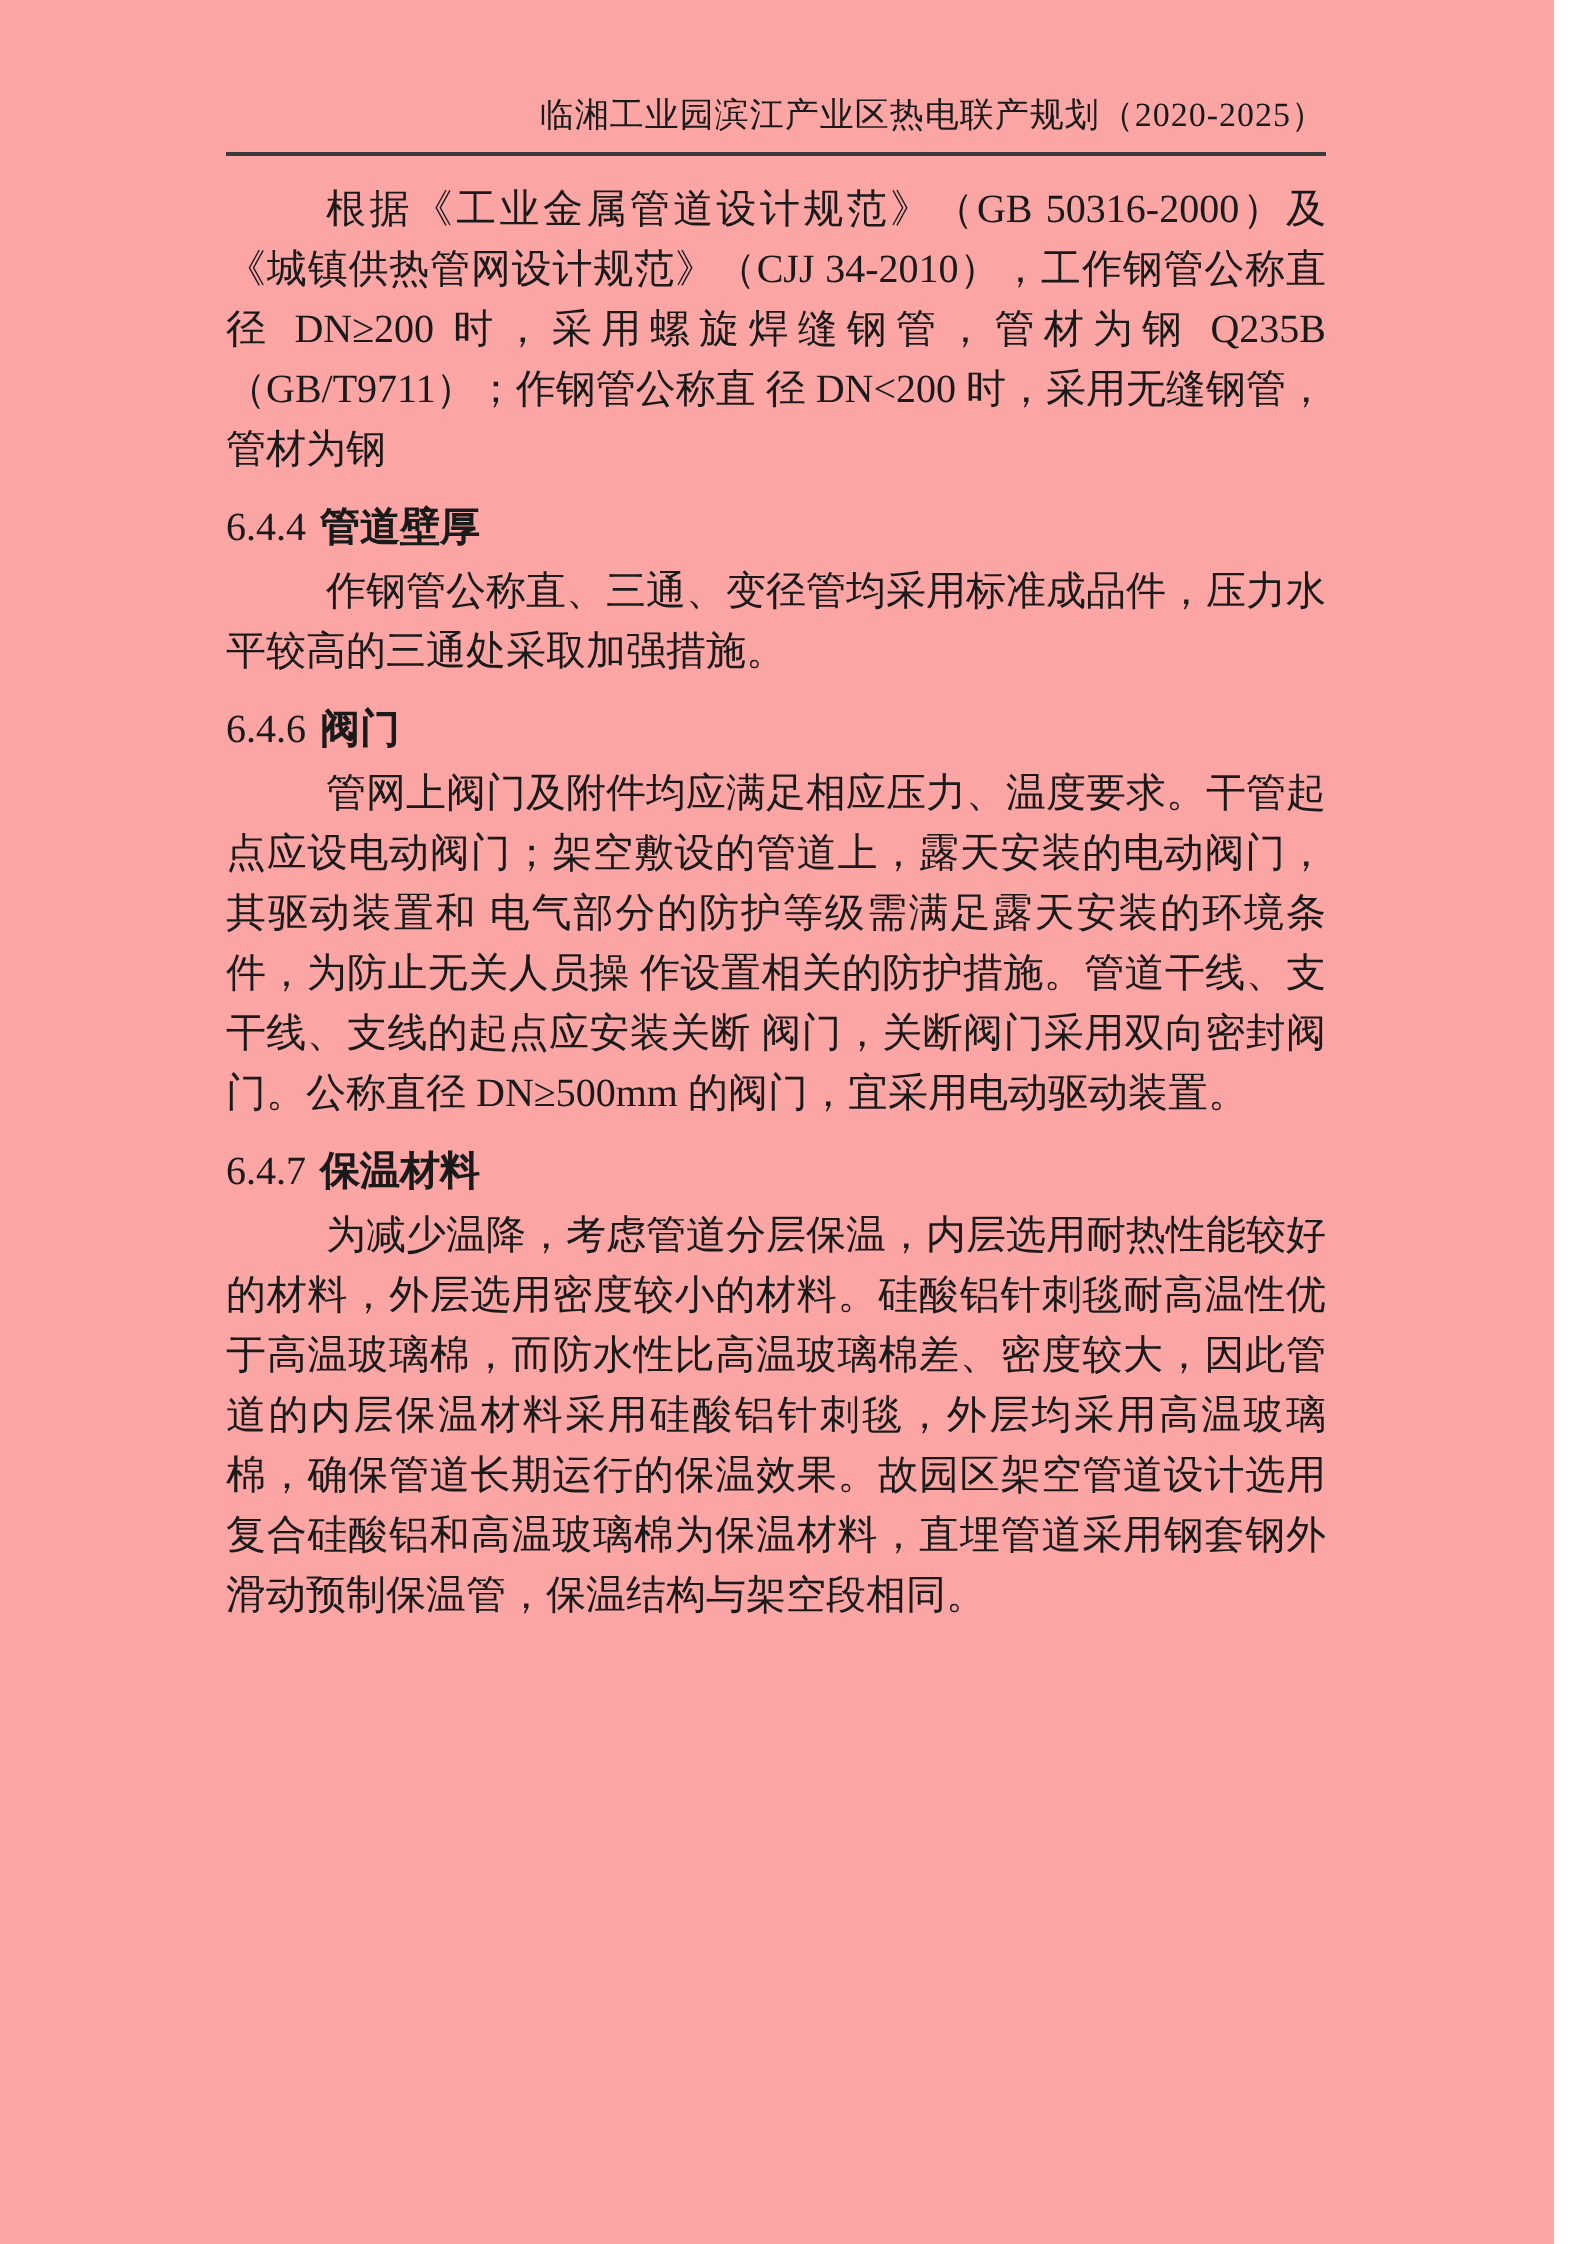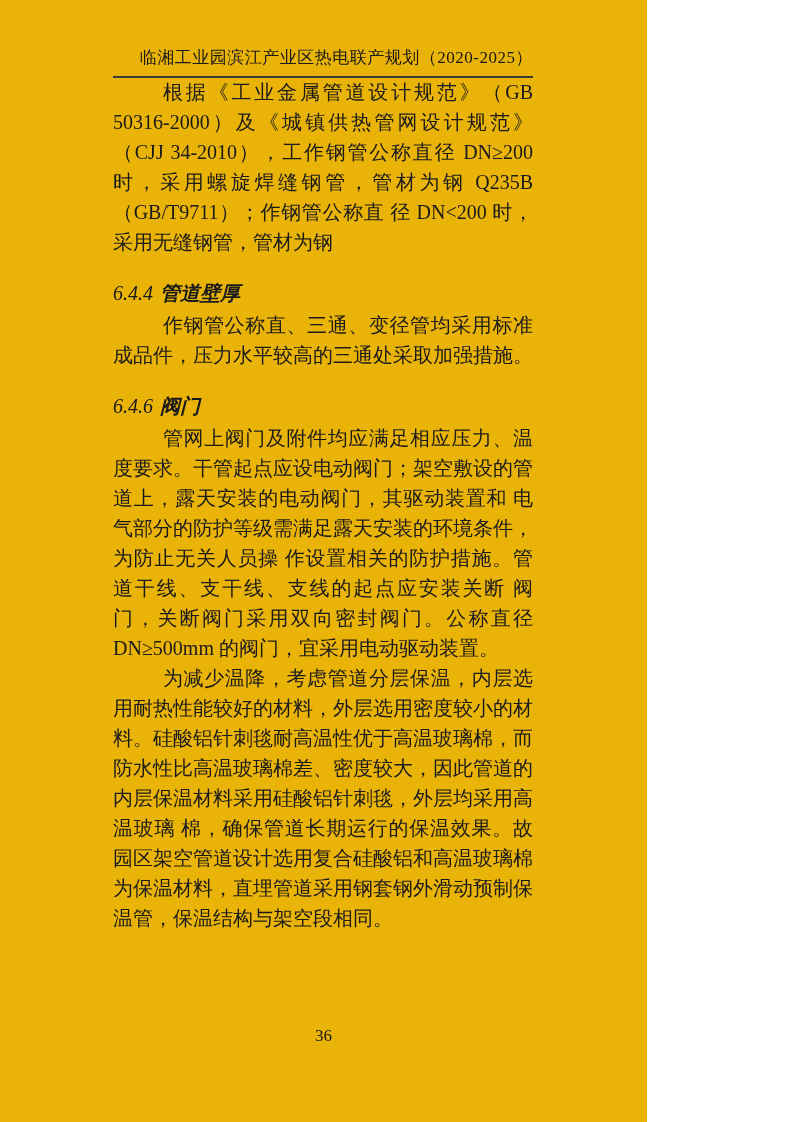--- a/index.html
+++ b/index.html
@@ -1,57 +1,56 @@
 <!DOCTYPE html>
 <html><head>
 <meta charset="utf-8">
 <style>
   html, body { margin: 0; padding: 0; background: #ffffff; }
   .page {
     position: relative;
-    width: 647px;
+    width: 777px;
     height: 1122px;
-    background: #eab308;
+    background: #fca5a5;
     font-family: "Liberation Serif", "DejaVu Serif", serif;
     color: #1a1a1a;
     overflow: hidden;
   }
   .header {
     position: absolute;
     left: 113px;
     right: 114px;
     top: 46px;
     text-align: right;
     font-size: 17px;
     line-height: 24px;
     padding-bottom: 6px;
     border-bottom: 2px solid #3a3a3a;
     letter-spacing: 0.5px;
   }
   .content {
     position: absolute;
     left: 113px;
     right: 114px;
-    top: 77px;
+    top: 90px;
   }
   .para {
     margin: 0;
     font-size: 20px;
     line-height: 30px;
     text-indent: 50px;
     text-align: justify;
     text-align-last: left;
   }
   .heading {
-    margin: 21px 0 2px 0;
+    margin: 9px 0 2px 0;
     font-size: 20px;
     line-height: 30px;
     font-weight: normal;
     text-align: left;
-    font-style: italic;
   }
   .heading .sec-num {
     font-family: "Liberation Serif", "DejaVu Serif", serif;
     font-weight: normal;
     margin-right: 7px;
   }
   .heading .sec-title {
     font-family: "Liberation Sans", "DejaVu Sans", sans-serif;
     font-weight: bold;
   }
@@ -85,22 +84,22 @@
 
 
     <p class="para">作钢管公称直、三通、变径管均采用标准成品件，压力水平较高的三通处采取加强措施。</p>
 
     <h3 class="heading">
       <span class="sec-num">6.4.6</span><span class="sec-title">阀门</span>
     </h3>
 
     <p class="para">管网上阀门及附件均应满足相应压力、温度要求。干管起点应设电动阀门；架空敷设的管道上，露天安装的电动阀门，其驱动装置和 电气部分的防护等级需满足露天安装的环境条件，为防止无关人员操 作设置相关的防护措施。管道干线、支干线、支线的起点应安装关断 阀门，关断阀门采用双向密封阀门。公称直径 DN≥500mm 的阀门，宜采用电动驱动装置。</p>
 
+    <h3 class="heading">
+      <span class="sec-num">6.4.7</span><span class="sec-title">保温材料</span>
+    </h3>
 
     <p class="para">为减少温降，考虑管道分层保温，内层选用耐热性能较好的材料，外层选用密度较小的材料。硅酸铝针刺毯耐高温性优于高温玻璃棉，而防水性比高温玻璃棉差、密度较大，因此管道的内层保温材料采用硅酸铝针刺毯，外层均采用高温玻璃 棉，确保管道长期运行的保温效果。故园区架空管道设计选用复合硅酸铝和高温玻璃棉为保温材料，直埋管道采用钢套钢外滑动预制保温管，保温结构与架空段相同。</p>
 
   </div>
 
-  <div class="footer">
-    <span>36</span>
-  </div>
 
 </div>
 
 </body></html>

